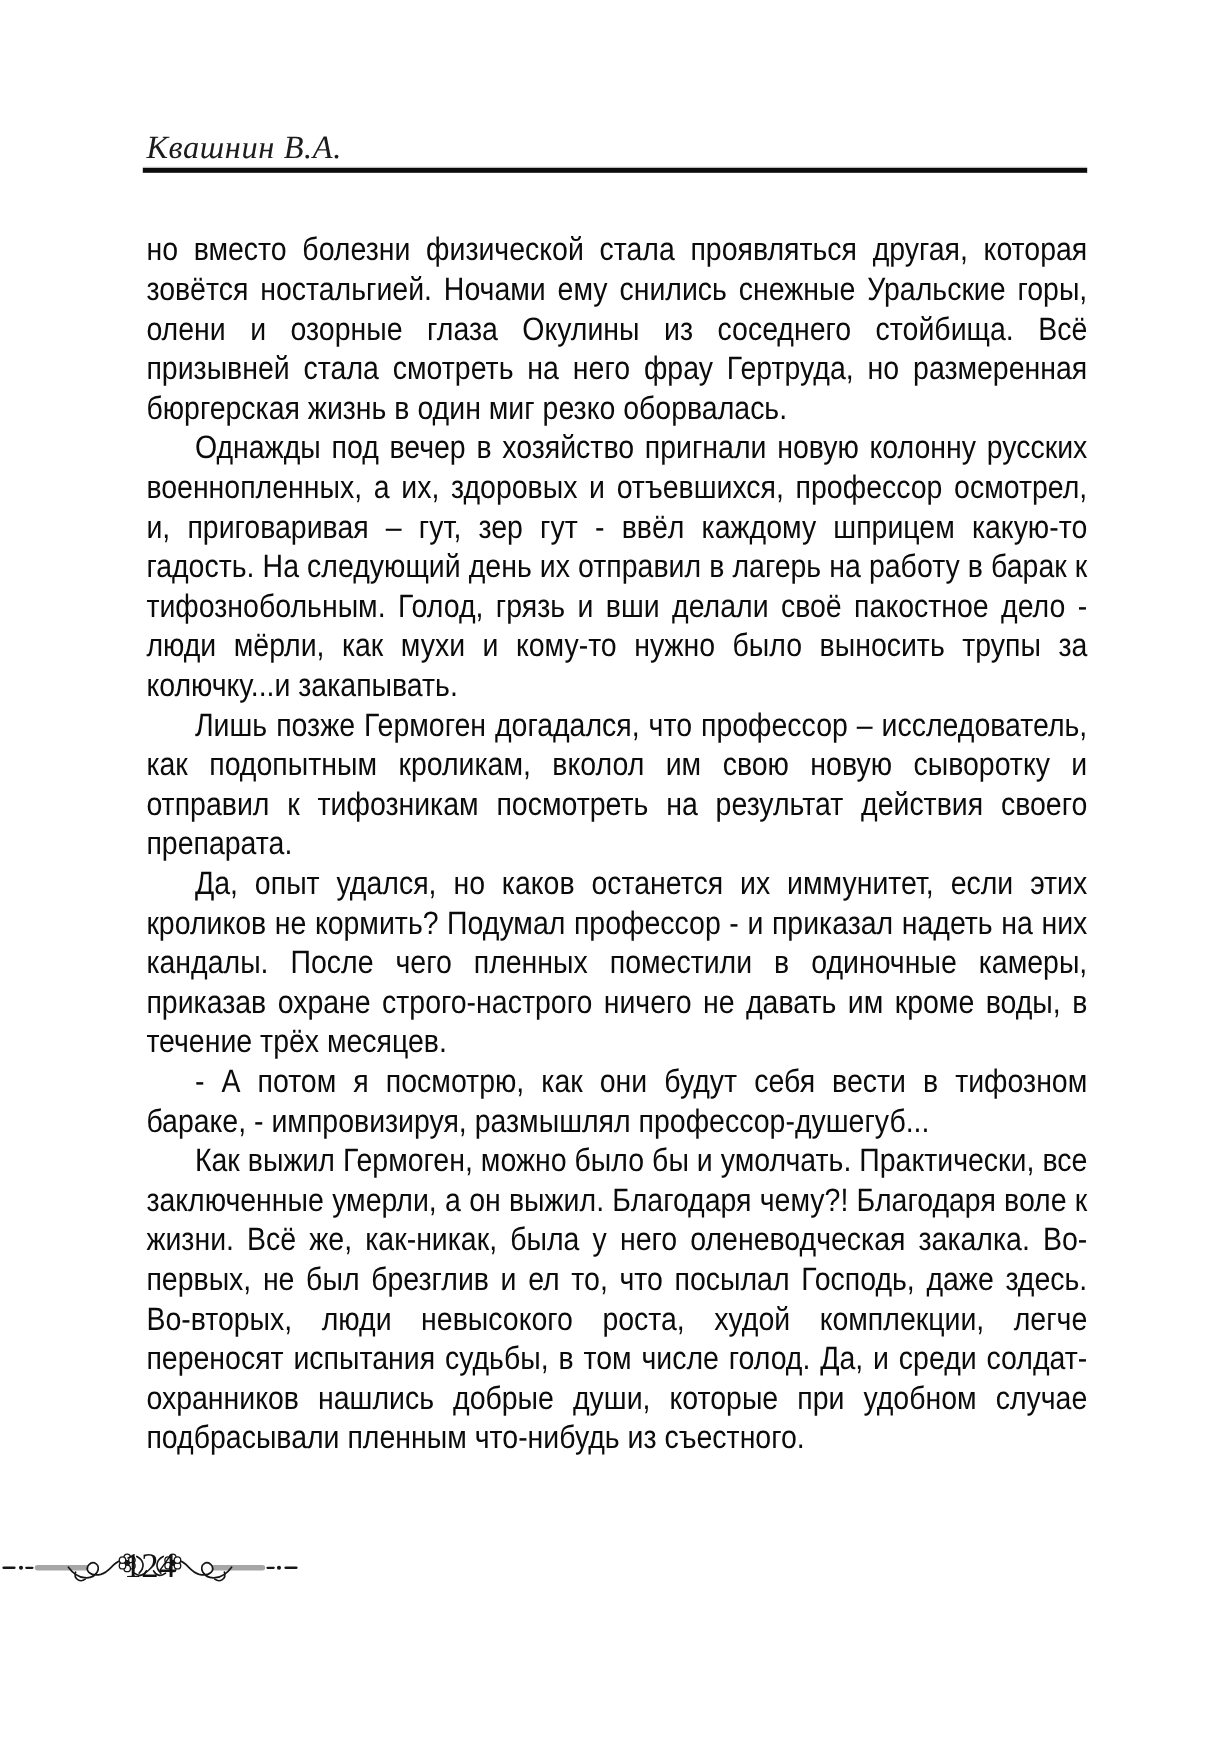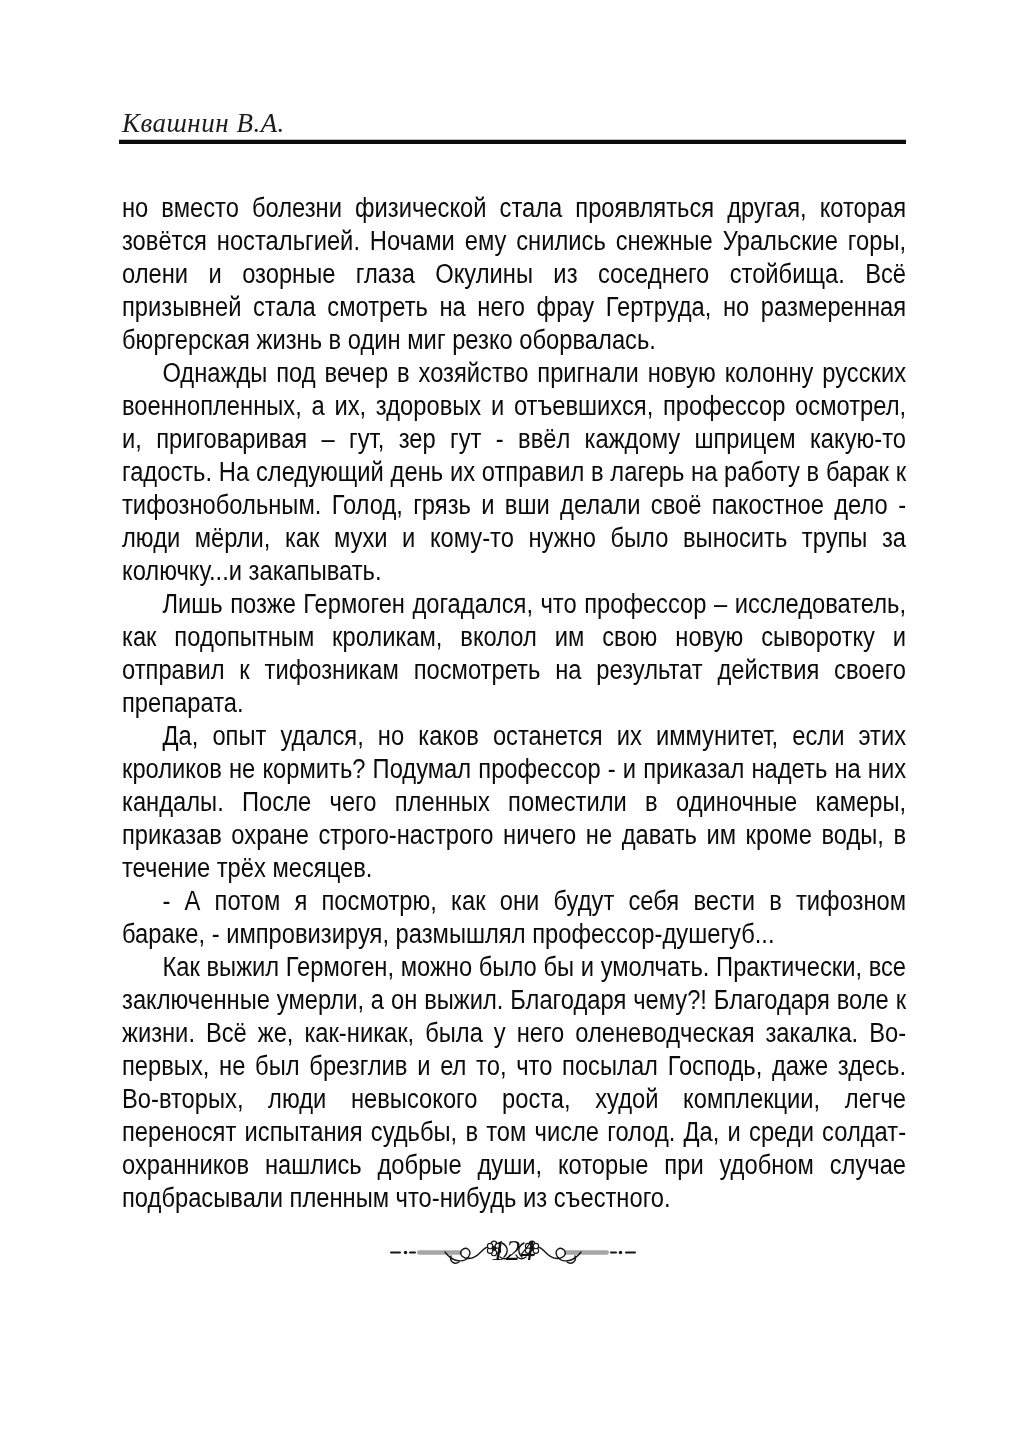--- a/index.html
+++ b/index.html
@@ -36,22 +36,22 @@
     font-size:27px;
     line-height:33px;
     text-align:justify;
     color:#0b0b0b;
     letter-spacing:0;
   }
   .body-text p{margin:0;text-indent:46px;}
   .body-text p.first{text-indent:0;}
   .footer{
     position:absolute;
-    left:0;right:0;top:1232px;
-    display:flex;justify-content:center;font-style:italic;
+    left:0;right:0;top:1286px;
+    display:flex;justify-content:flex-start;
   }
   .footer svg{display:block;}
   .orn-stroke{stroke:#161616;fill:none;stroke-width:1.4;stroke-linecap:round;}
   .orn-fill{fill:#161616;}
   .orn-bar{fill:#a6a6a6;}
   .petal{fill:#ffffff;stroke:#161616;stroke-width:1.1;}
   .page-num{
     font-family:"Liberation Serif",serif;
     font-size:29px;
     fill:#111111;

